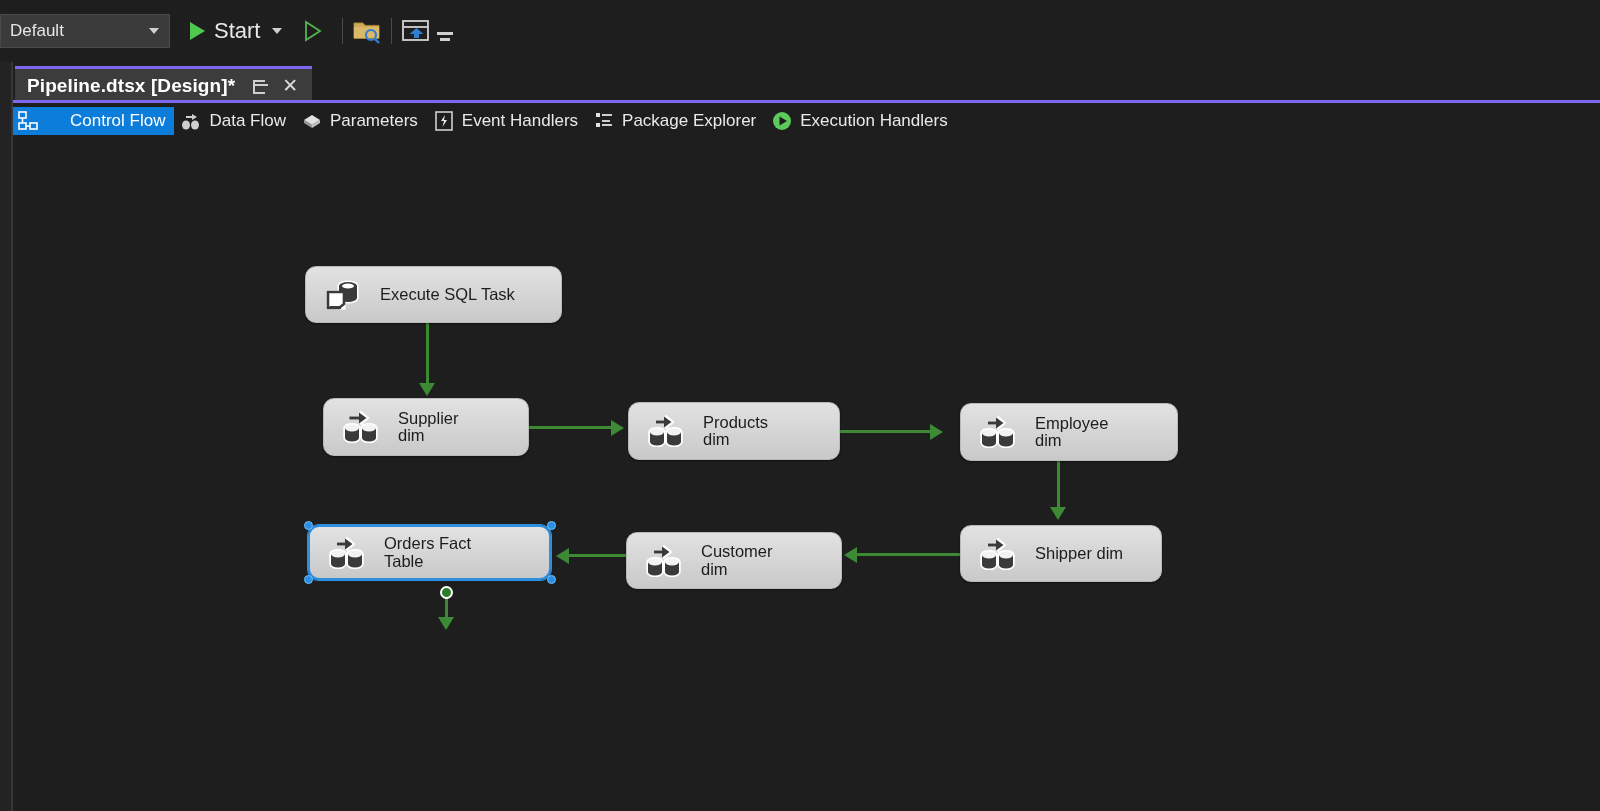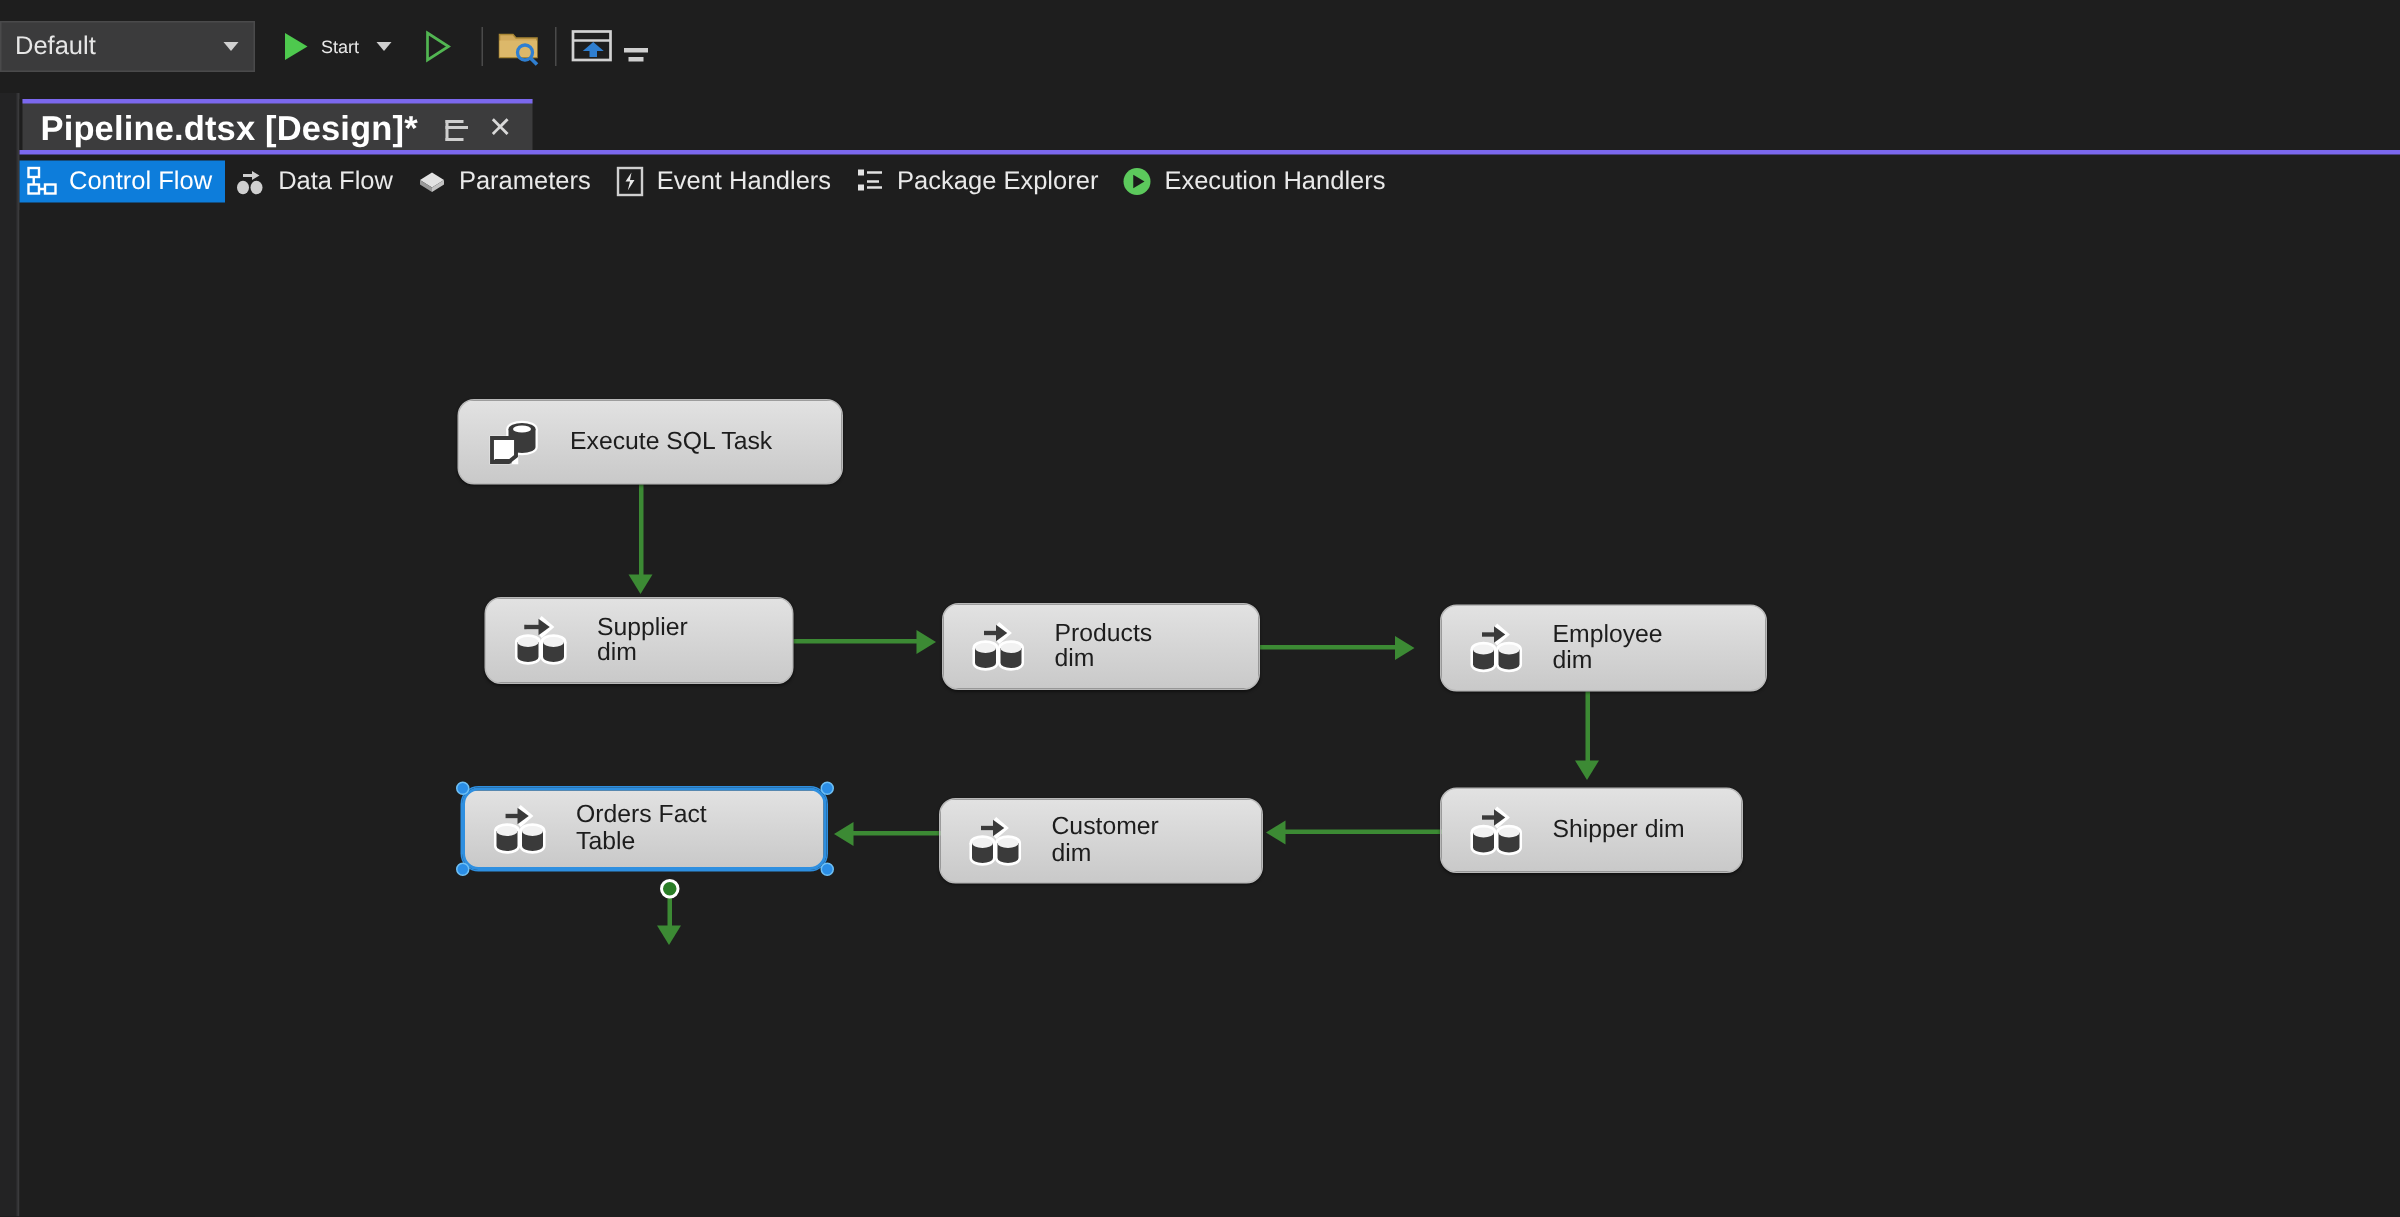--- a/index.html
+++ b/index.html
@@ -27,21 +27,21 @@
   .combo .caret {
     width: 0; height: 0; border-left: 5px solid transparent;
     border-right: 5px solid transparent; border-top: 6px solid #d0d0d0;
     margin-right: 4px;
   }
   .tb-item { display: flex; align-items: center; height: 40px; }
   .play-tri {
     width: 0; height: 0; border-top: 9px solid transparent;
     border-bottom: 9px solid transparent; border-left: 15px solid #4ec94e;
   }
-  .start-label { color: #e8e8e8; font-size: 12px; margin-left: 9px; }
+  .start-label { color: #e8e8e8; font-size: 22px; margin-left: 9px; }
   .small-caret {
     width: 0; height: 0; border-left: 5px solid transparent;
     border-right: 5px solid transparent; border-top: 6px solid #cfcfcf;
     margin-left: 9px;
   }
   .tb-sep { width: 1px; height: 26px; background: #4a4a4a; margin: 0 9px; }
   .overflow-icon { display: flex; flex-direction: column; gap: 3px; margin-left: 6px; margin-top:10px;}
   .overflow-icon i { display:block; background: #cfcfcf; height: 3px; }
   .overflow-icon i:nth-child(1){ width: 16px; }
   .overflow-icon i:nth-child(2){ width: 10px; margin-left:3px;}
@@ -61,21 +61,21 @@
     position: absolute; left: 13px; top: 66px; width: 1587px; height: 36px;
     background: #1e1e1e;
   }
   .doc-tab {
     position: absolute; left: 2px; top: 0px; height: 36px;
     background: #3c3c3d;
     border-top: 3px solid #7b68ee;
     display: flex; align-items: center; padding: 0 14px 0 12px;
   }
   .doc-tab-title {
-    color: #ffffff; font-size: 23px; font-weight: bold; letter-spacing: .1px;
+    color: #ffffff; font-size: 19px; font-weight: bold; letter-spacing: .1px;
   }
   .pin-icon { width: 17px; height: 17px; position: relative; margin-left: 16px; }
   .pin-icon::before {
     content:""; position:absolute; left:2px; top:3px; width:10px; height:10px;
     border:2px solid #cfcfcf; border-right:none;
   }
   .pin-icon::after {
     content:""; position:absolute; left:2px; top:7px; width:15px; height:2px;
     background:#cfcfcf;
   }
@@ -87,21 +87,21 @@
 
   
   .designer-tabs {
     position: absolute; left: 13px; top: 105px; height: 32px;
     display: flex; align-items: center;
   }
   .dtab {
     display: flex; align-items: center; height: 28px;
     padding: 0 9px 0 4px; margin-right: 2px;
   }
-  .dtab.active { background: #0d7ddb; }
+  .dtab.active { background: #0d7ddb; gap: 24px; }
   .dtab-label { color: #e9e9e9; font-size: 17px; margin-left: 7px; white-space: nowrap; }
   .dtab.active .dtab-label { color: #ffffff; }
   .dtab-ico { width: 22px; height: 22px; position: relative; flex: none; }
 
   
   .canvas {
     position: absolute; left: 13px; top: 140px; width: 1587px; height: 671px;
     background: #1e1e1e; overflow: hidden;
   }
   .node {

